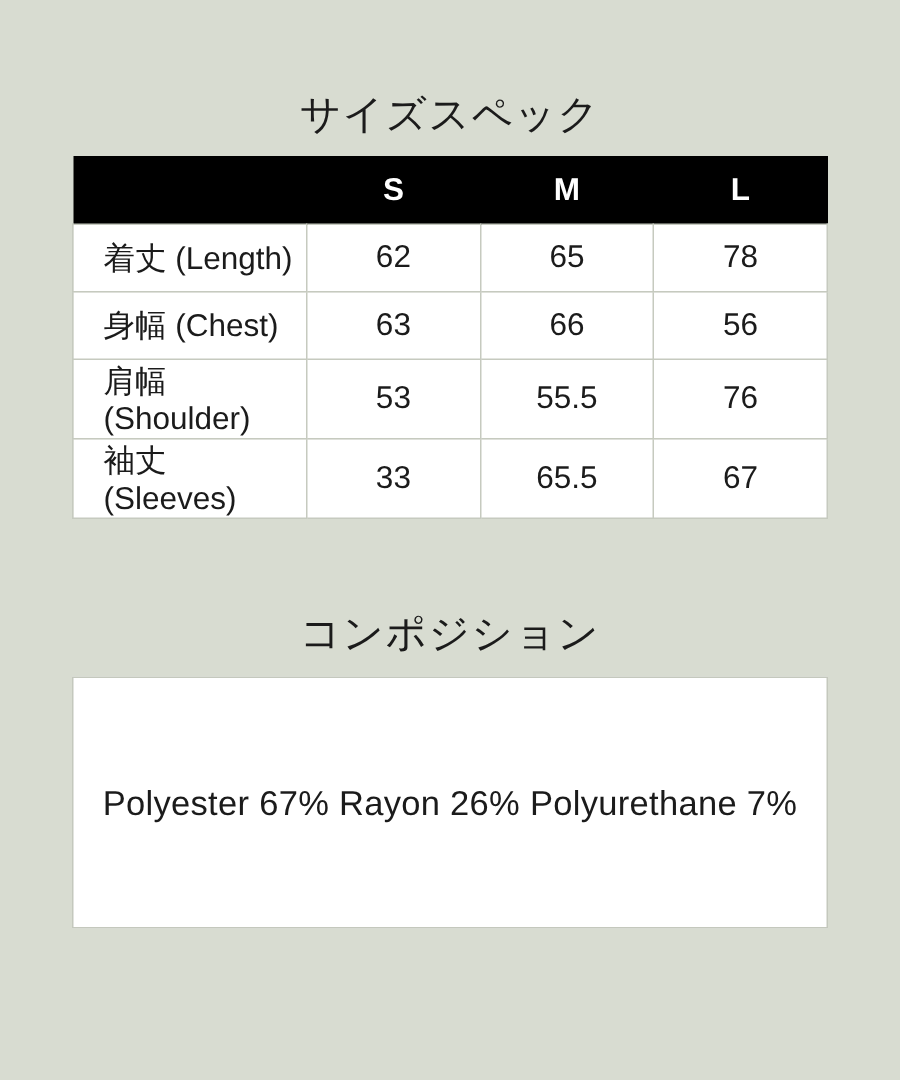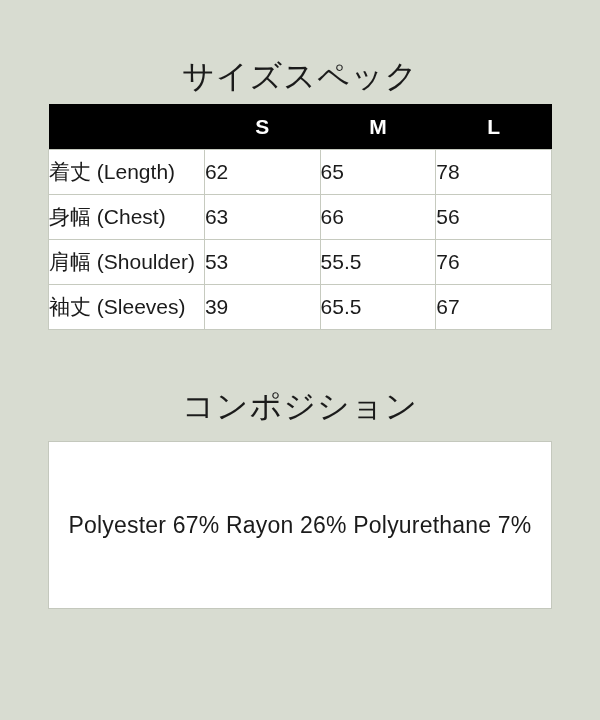--- a/index.html
+++ b/index.html
@@ -15,21 +15,21 @@
     color: #1b1b1b;
     -webkit-font-smoothing: antialiased;
   }
   .container {
     width: 504px;
     margin: 0 auto;
   }
   .section-title {
     padding-top: 61px;
     text-align: center;
-    font-size: 32px;
+    font-size: 27px;
     font-weight: 500;
     letter-spacing: 1px;
     line-height: 30px;
   }
   .section-title.second {
   }
   table.spec-table {
     width: 100%;
     margin-top: 13px;
     border-collapse: collapse;
@@ -49,26 +49,27 @@
   }
   table.spec-table tbody td {
     background: #ffffff;
     border: 1px solid #c6cabf;
     height: 44px;
     font-size: 21px;
     padding: 0;
   }
   table.spec-table tbody td.row-label {
     text-align: left;
-    padding-left: 0;
+    padding-left: 20px;
   }
   table.spec-table tbody td.value {
+    text-align: center;
   }
   .composition-box {
-    margin-top: 20px;
+    margin-top: 14px;
     height: 166px;
     background: #ffffff;
     border: 1px solid #c4c8bd;
     display: flex;
     align-items: center;
     justify-content: center;
   }
   .composition-text {
     font-size: 23px;
     letter-spacing: 0.2px;
@@ -111,21 +112,21 @@
         <td class="value">56</td>
       </tr>
       <tr>
         <td class="row-label">肩幅 (Shoulder)</td>
         <td class="value">53</td>
         <td class="value">55.5</td>
         <td class="value">76</td>
       </tr>
       <tr>
         <td class="row-label">袖丈 (Sleeves)</td>
-        <td class="value">39</td>
+        <td class="value">33</td>
         <td class="value">65.5</td>
         <td class="value">67</td>
       </tr>
     </tbody>
   </table>
 
   <div class="section-title second">コンポジション</div>
 
   <div class="composition-box">
     <div class="composition-text">Polyester 67% Rayon 26% Polyurethane 7%</div>

